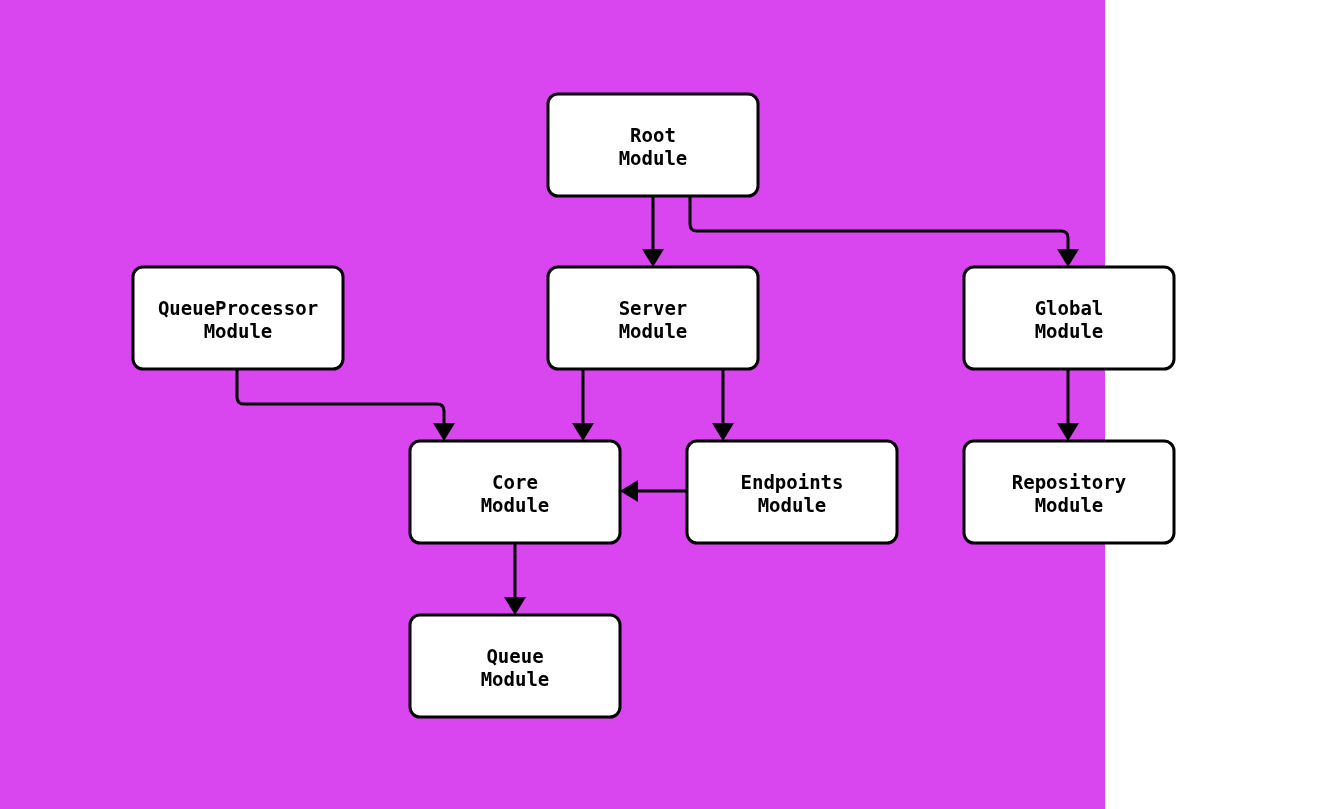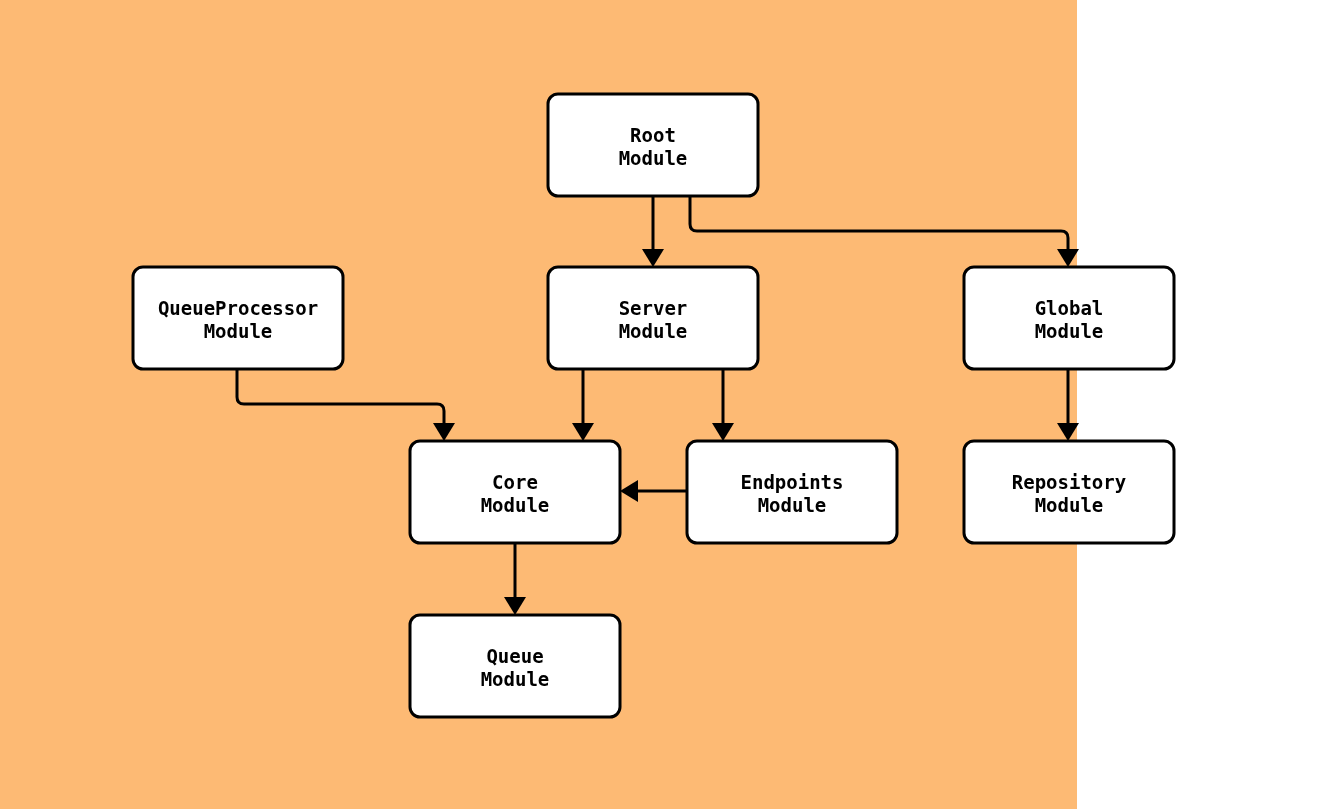--- a/index.html
+++ b/index.html
@@ -11,21 +11,22 @@
   body {
     width: 1337px;
     height: 809px;
     overflow: hidden;
     font-family: "DejaVu Sans Mono", "Liberation Mono", monospace;
   }
   #diagram-root {
     position: relative;
     width: 1077px;
     height: 809px;
-    background: #fdba74;
+    background: #d946ef;
+    padding-left: 28px;
   }
   svg.diagram-canvas {
     position: absolute;
     top: 0;
     left: 0;
     width: 1337px;
     height: 809px;
     display: block;
   }
   .node-rect {

